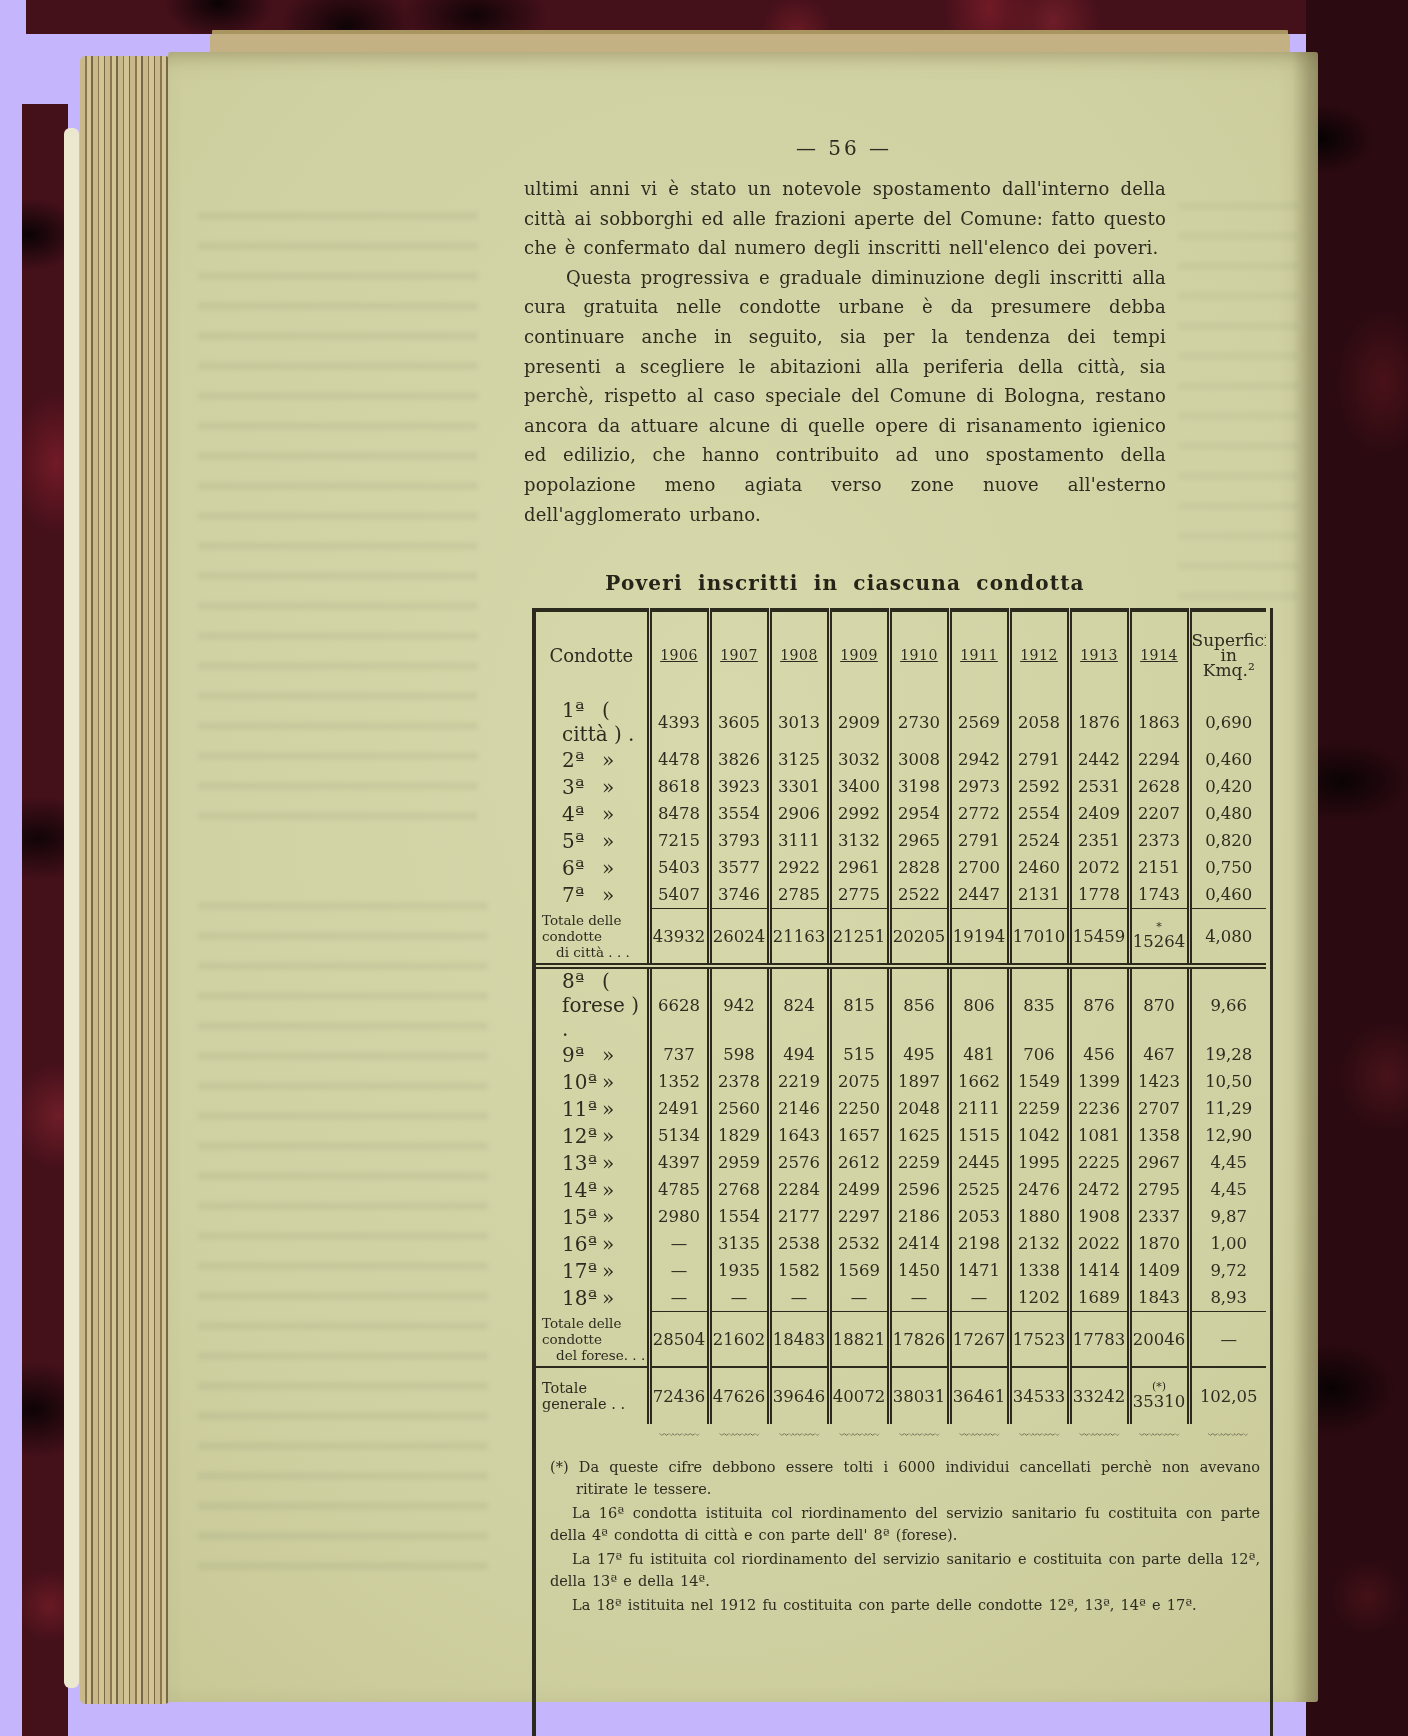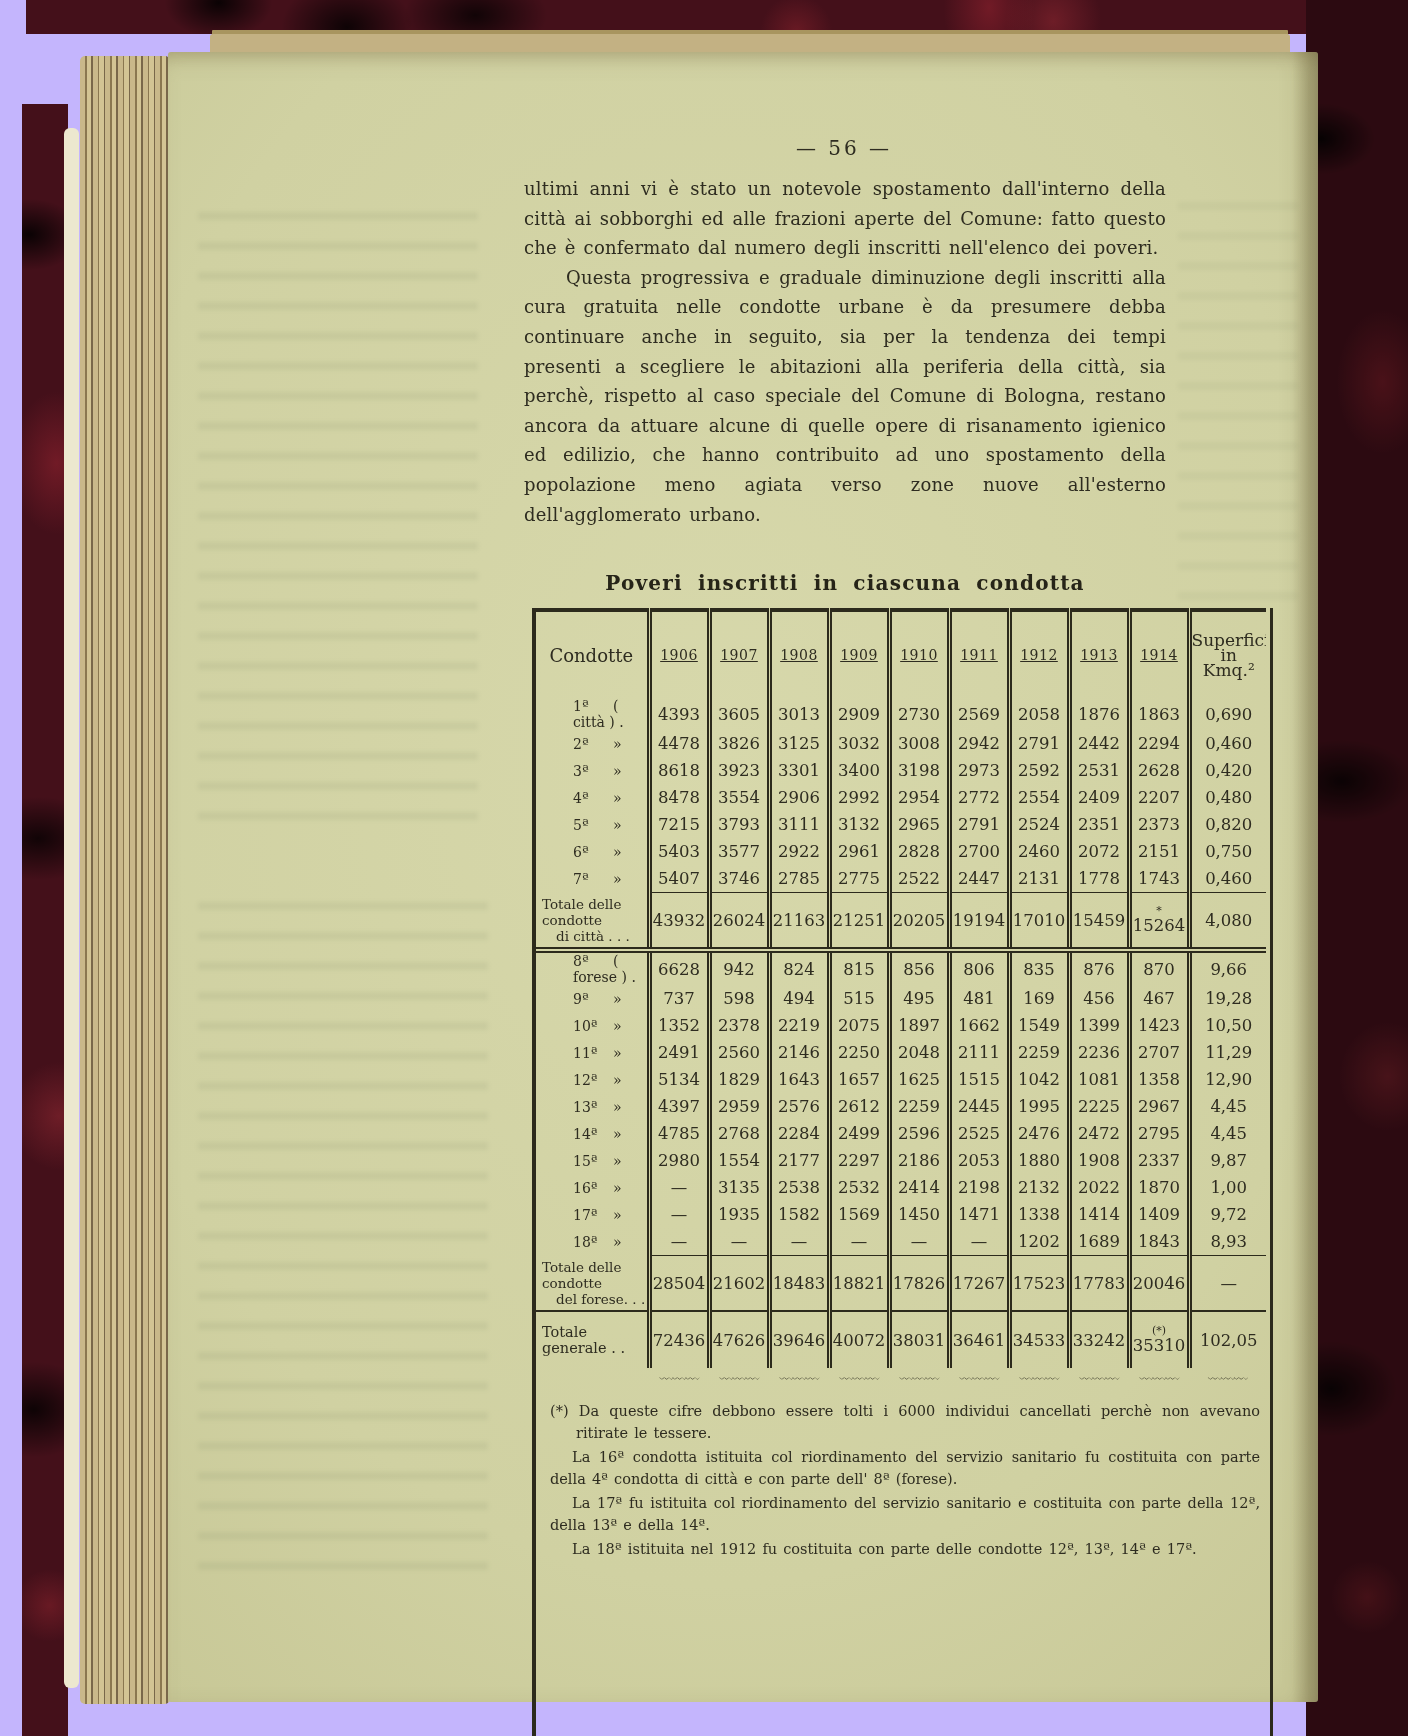--- a/index.html
+++ b/index.html
@@ -46,21 +46,21 @@
   .table-block{position:absolute;left:364px;top:556px;width:734px;height:1132px;
     border-left:4px solid #2c2a1c;border-right:3px solid #2c2a1c;border-bottom:2px solid rgba(44,42,28,.75);}
   table.tbl{border-collapse:collapse;table-layout:fixed;width:730px;border-top:4px solid #2c2a1c;}
   .tbl th,.tbl td{padding:0;font-weight:normal;border-left:5px double #2c2a1c;overflow:hidden;}
   .tbl th:first-child,.tbl td:first-child{border-left:none;}
   .tbl thead th{height:86px;vertical-align:middle;text-align:center;}
   th.c-label{font-size:18px;}
   th.c-year{font-size:14px;letter-spacing:.5px;text-decoration:underline;}
   th.c-sup{font-size:17px;line-height:15px;}
   .tbl td{height:27px;font-size:16.5px;text-align:center;vertical-align:middle;}
-  td.c-label-cell{text-align:left;padding-left:37px;font-size:14px;}
+  td.c-label-cell{text-align:left;padding-left:26px;font-size:20px;}
   td.c-label-cell .ord{display:inline-block;width:40px;}
   .total-body td,.grand-body td{height:54px;}
   .total-body td.num,.total-body td.supv,.grand-body td.num,.grand-body td.supv{border-top:1.5px solid #2c2a1c;}
   .total-body td.tlabel,.grand-body td.tlabel{border-top:none;text-align:left;font-size:13.5px;line-height:16px;padding-left:6px;}
   .total-body td.tlabel .l2{padding-left:14px;}
   #total-citta{border-bottom:6px double #2c2a1c;}
   #total-forese{border-bottom:2.5px solid #2c2a1c;}
   .grand-body td{height:56px;font-size:16.5px;}
   .grand-body td.tlabel{font-size:14.5px;}
   .mark{display:block;font-size:11px;line-height:9px;height:10px;}
@@ -256,21 +256,21 @@
               <td class="supv">9,66</td>
             </tr>
             <tr>
               <td class="c-label-cell"><span class="ord">9ª</span><span class="place">»</span></td>
               <td class="num">737</td>
               <td class="num">598</td>
               <td class="num">494</td>
               <td class="num">515</td>
               <td class="num">495</td>
               <td class="num">481</td>
-              <td class="num">169</td>
+              <td class="num">706</td>
               <td class="num">456</td>
               <td class="num">467</td>
               <td class="supv">19,28</td>
             </tr>
             <tr>
               <td class="c-label-cell"><span class="ord">10ª</span><span class="place">»</span></td>
               <td class="num">1352</td>
               <td class="num">2378</td>
               <td class="num">2219</td>
               <td class="num">2075</td>

